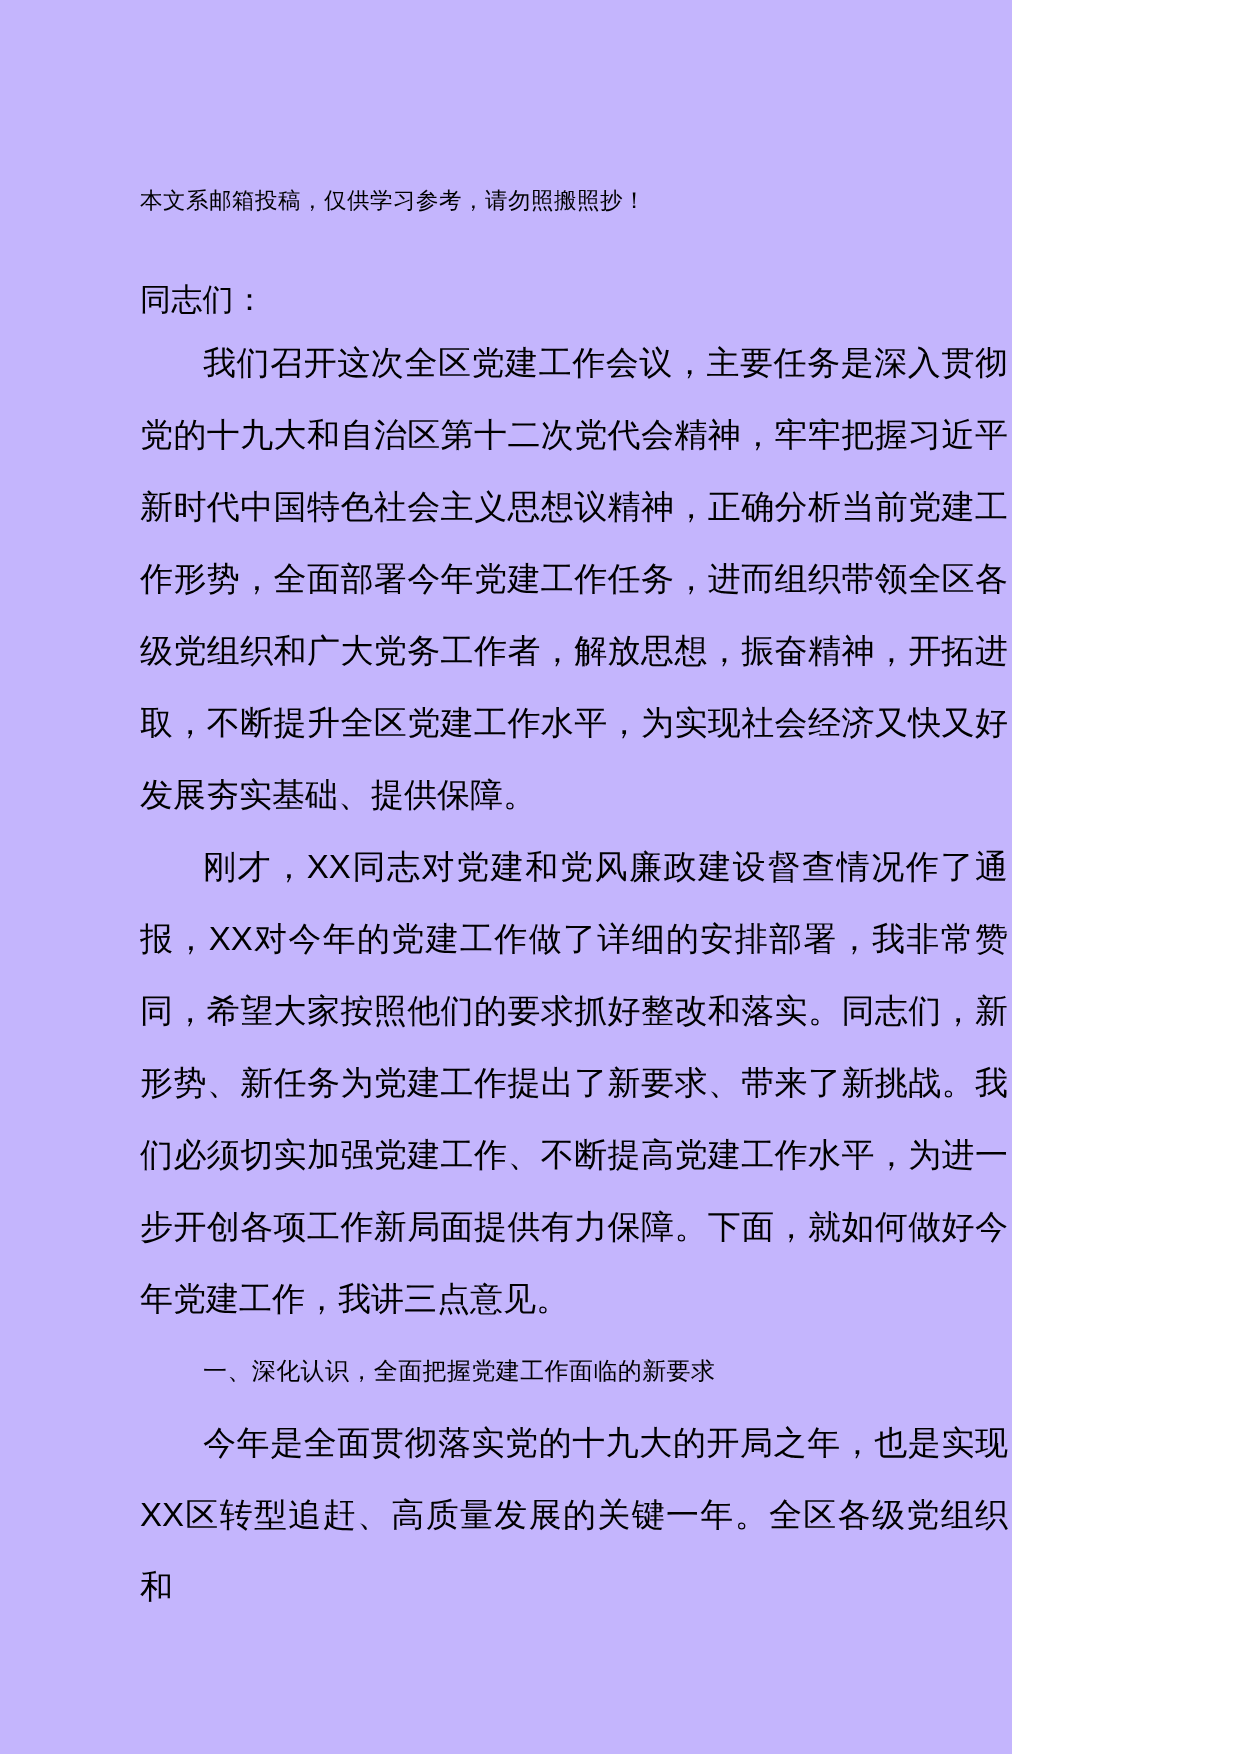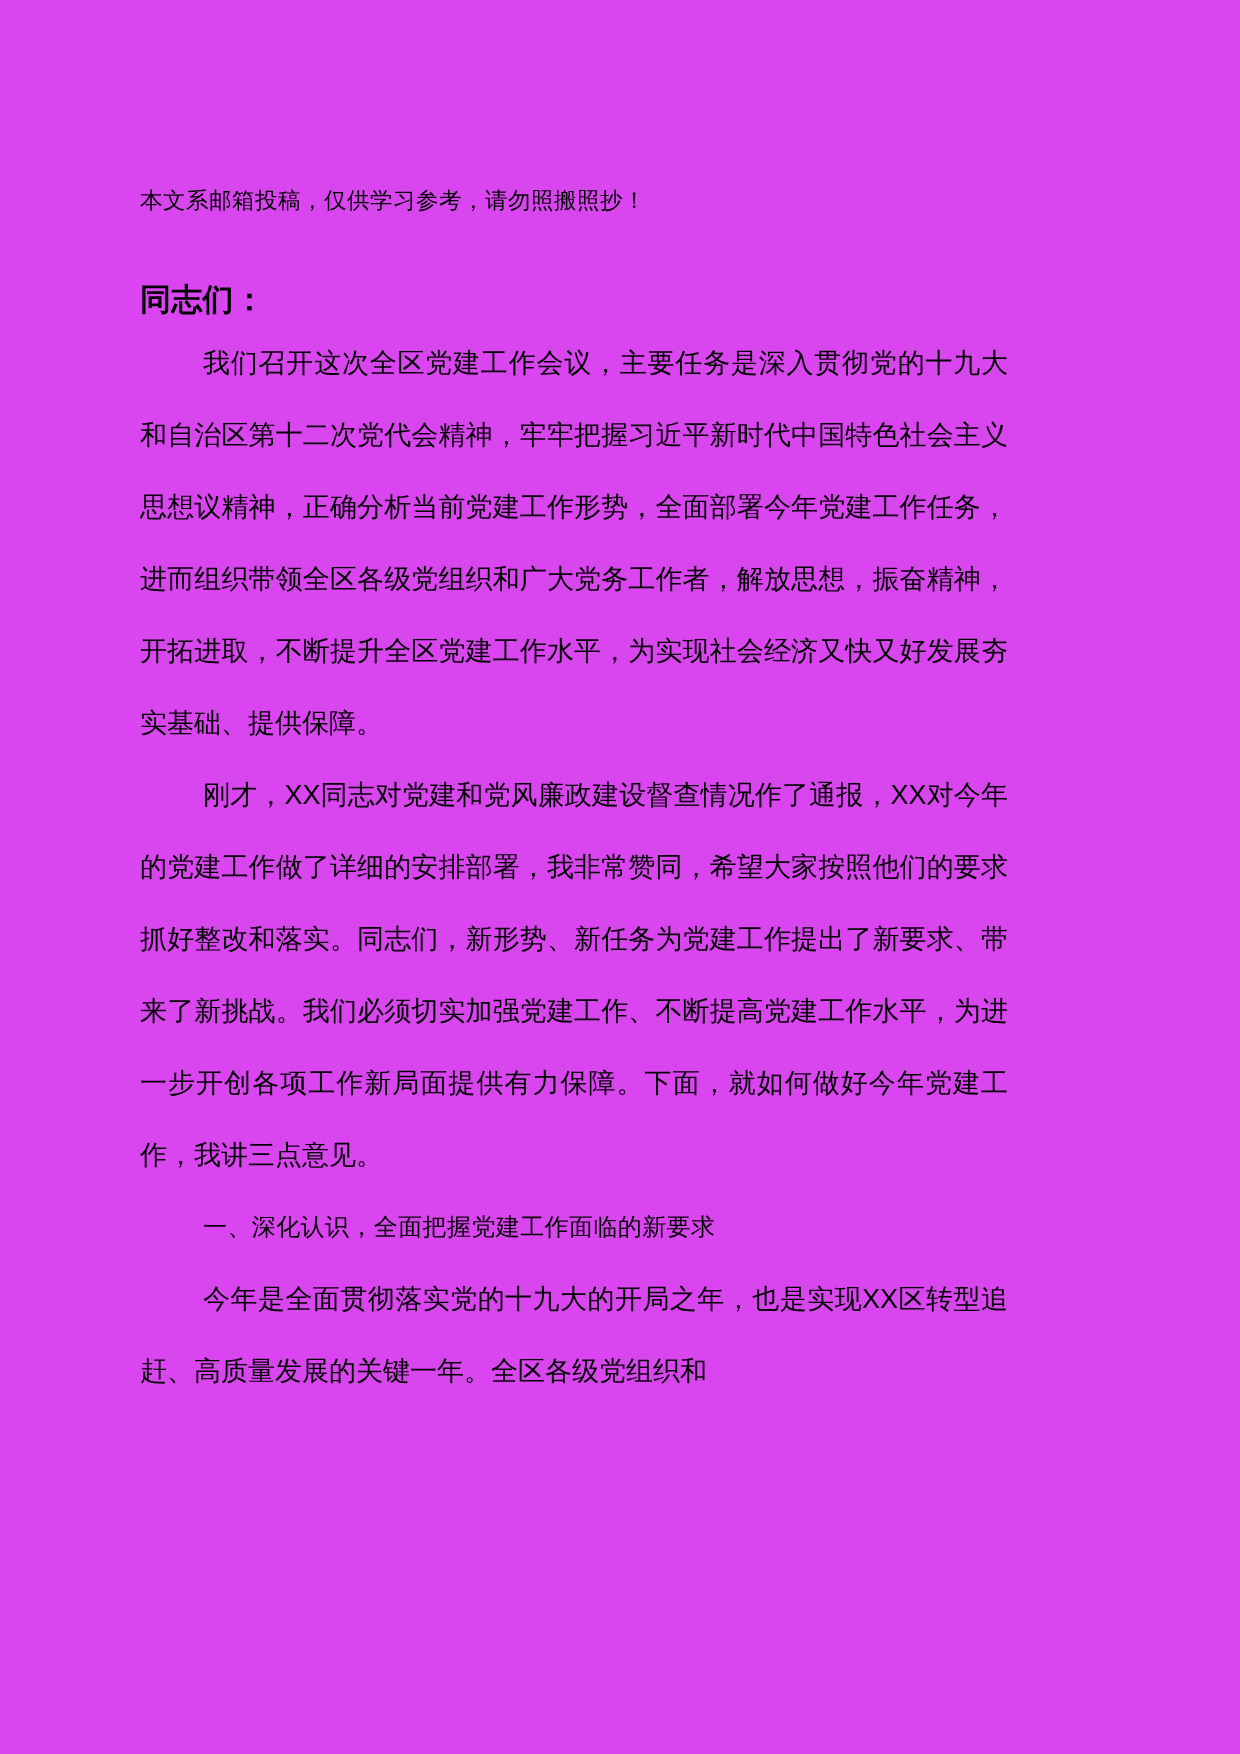--- a/index.html
+++ b/index.html
@@ -6,23 +6,23 @@
     margin: 0;
     padding: 0;
     background: #ffffff;
   }
   body {
     font-family: "Liberation Sans", "DejaVu Sans", sans-serif;
     color: #000000;
   }
   .page {
     position: relative;
-    width: 1240px;
+    width: 1012px;
     height: 1754px;
-    background: #d946ef;
+    background: #c4b5fd;
     box-sizing: border-box;
     overflow: hidden;
   }
   .content {
     position: absolute;
     left: 140px;
     top: 0;
     width: 868px;
   }
   
@@ -43,25 +43,24 @@
     letter-spacing: 1.5px;
     font-weight: 400;
     white-space: nowrap;
   }
   
   .salutation {
     margin-top: 56px;
     font-size: 31px;
     line-height: 55px;
     letter-spacing: 0.3px;
-    font-weight: bold;
   }
   p.para {
     margin: 0;
-    font-size: 27px;
+    font-size: 33px;
     line-height: 72px;
     text-align: justify;
     text-justify: inter-ideograph;
     text-indent: 63px;
     letter-spacing: 0px;
     word-break: break-all;
   }
   .section-heading {
     margin: 0;
     font-size: 24px;

